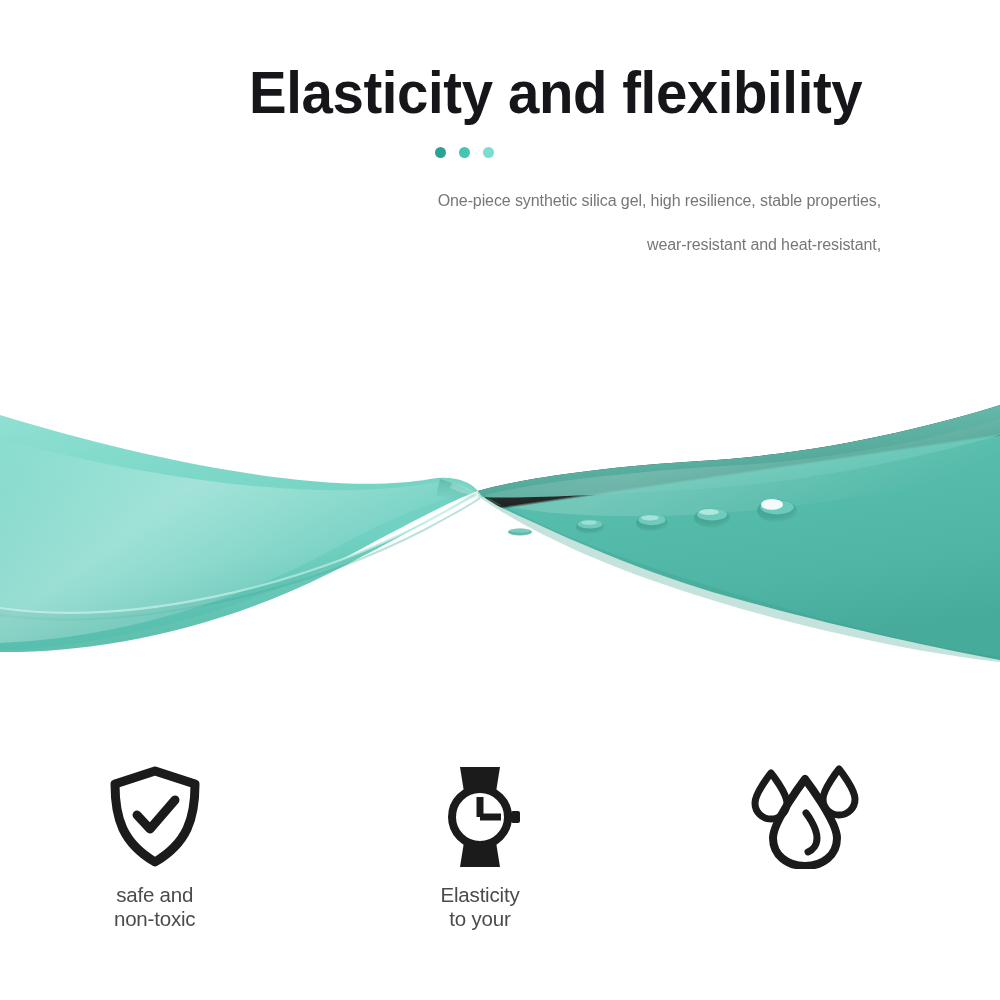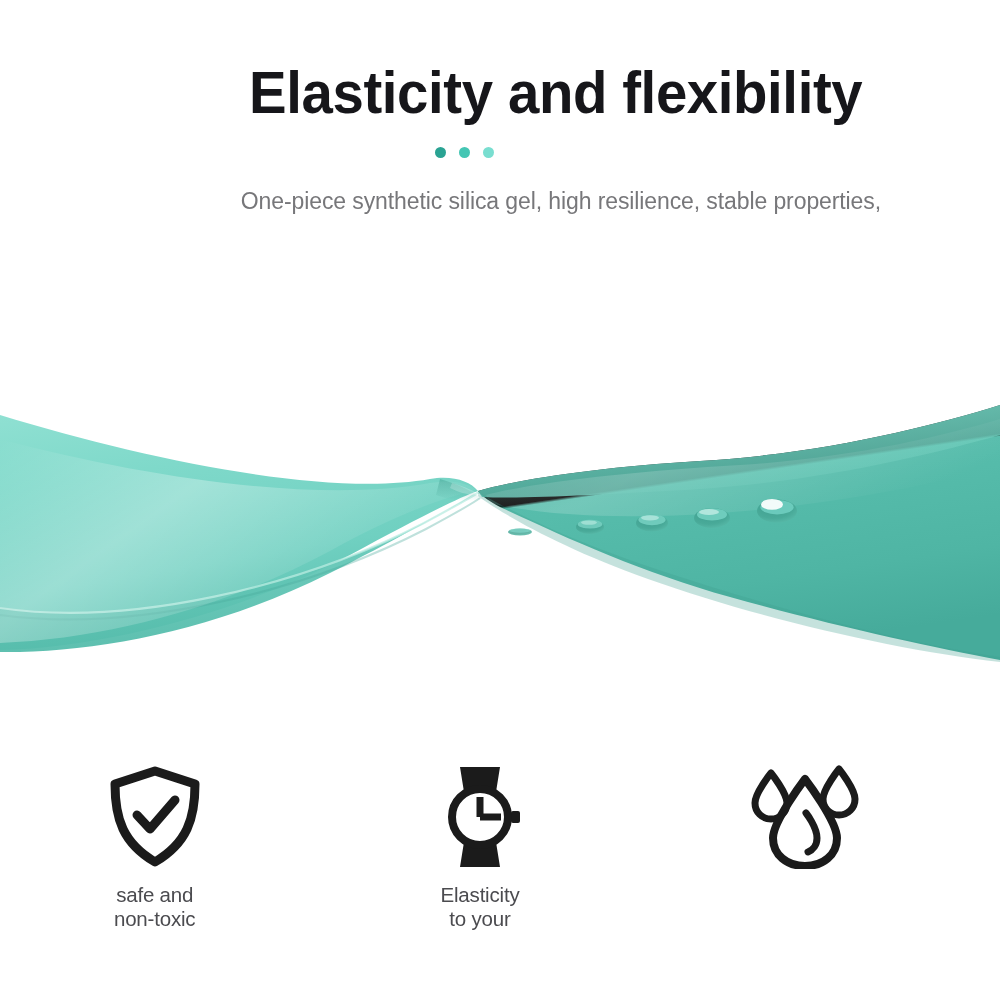--- a/index.html
+++ b/index.html
@@ -46,21 +46,21 @@
   }
   #dot-separator .dot {
     width: 11px;
     height: 11px;
     border-radius: 50%;
     display: block;
   }
 
   #subtitle-block {
     margin-top: 19px;
-    font-size: 23px;
+    font-size: 16px;
     line-height: 44px;
     color: #77777a;
     font-weight: 400;
     letter-spacing: -0.1px;
   }
   #subtitle-block .subline {
     display: block;
     white-space: nowrap;
   }
 
@@ -115,20 +115,21 @@
   <h1 id="page-title">Elasticity and flexibility</h1>
 
   <div id="dot-separator">
     <span class="dot" style="background: rgb(42, 163, 147);"></span>
     <span class="dot" style="background: rgb(68, 198, 180);"></span>
     <span class="dot" style="background: rgb(121, 222, 208);"></span>
   </div>
 
   <div id="subtitle-block">
     <span class="subline">One-piece synthetic silica gel, high resilience, stable properties,</span>
+    <span class="subline">wear-resistant and heat-resistant,</span>
   </div>
 
 </div>
 
 <div id="product-photo">
   <svg width="1000" height="300" viewBox="0 0 1000 300" xmlns="http://www.w3.org/2000/svg">
     <defs>
 
       <linearGradient id="gLeft" x1="0" y1="0" x2="0.35" y2="1">
         <stop offset="0" stop-color="#8fe0d2"></stop>

